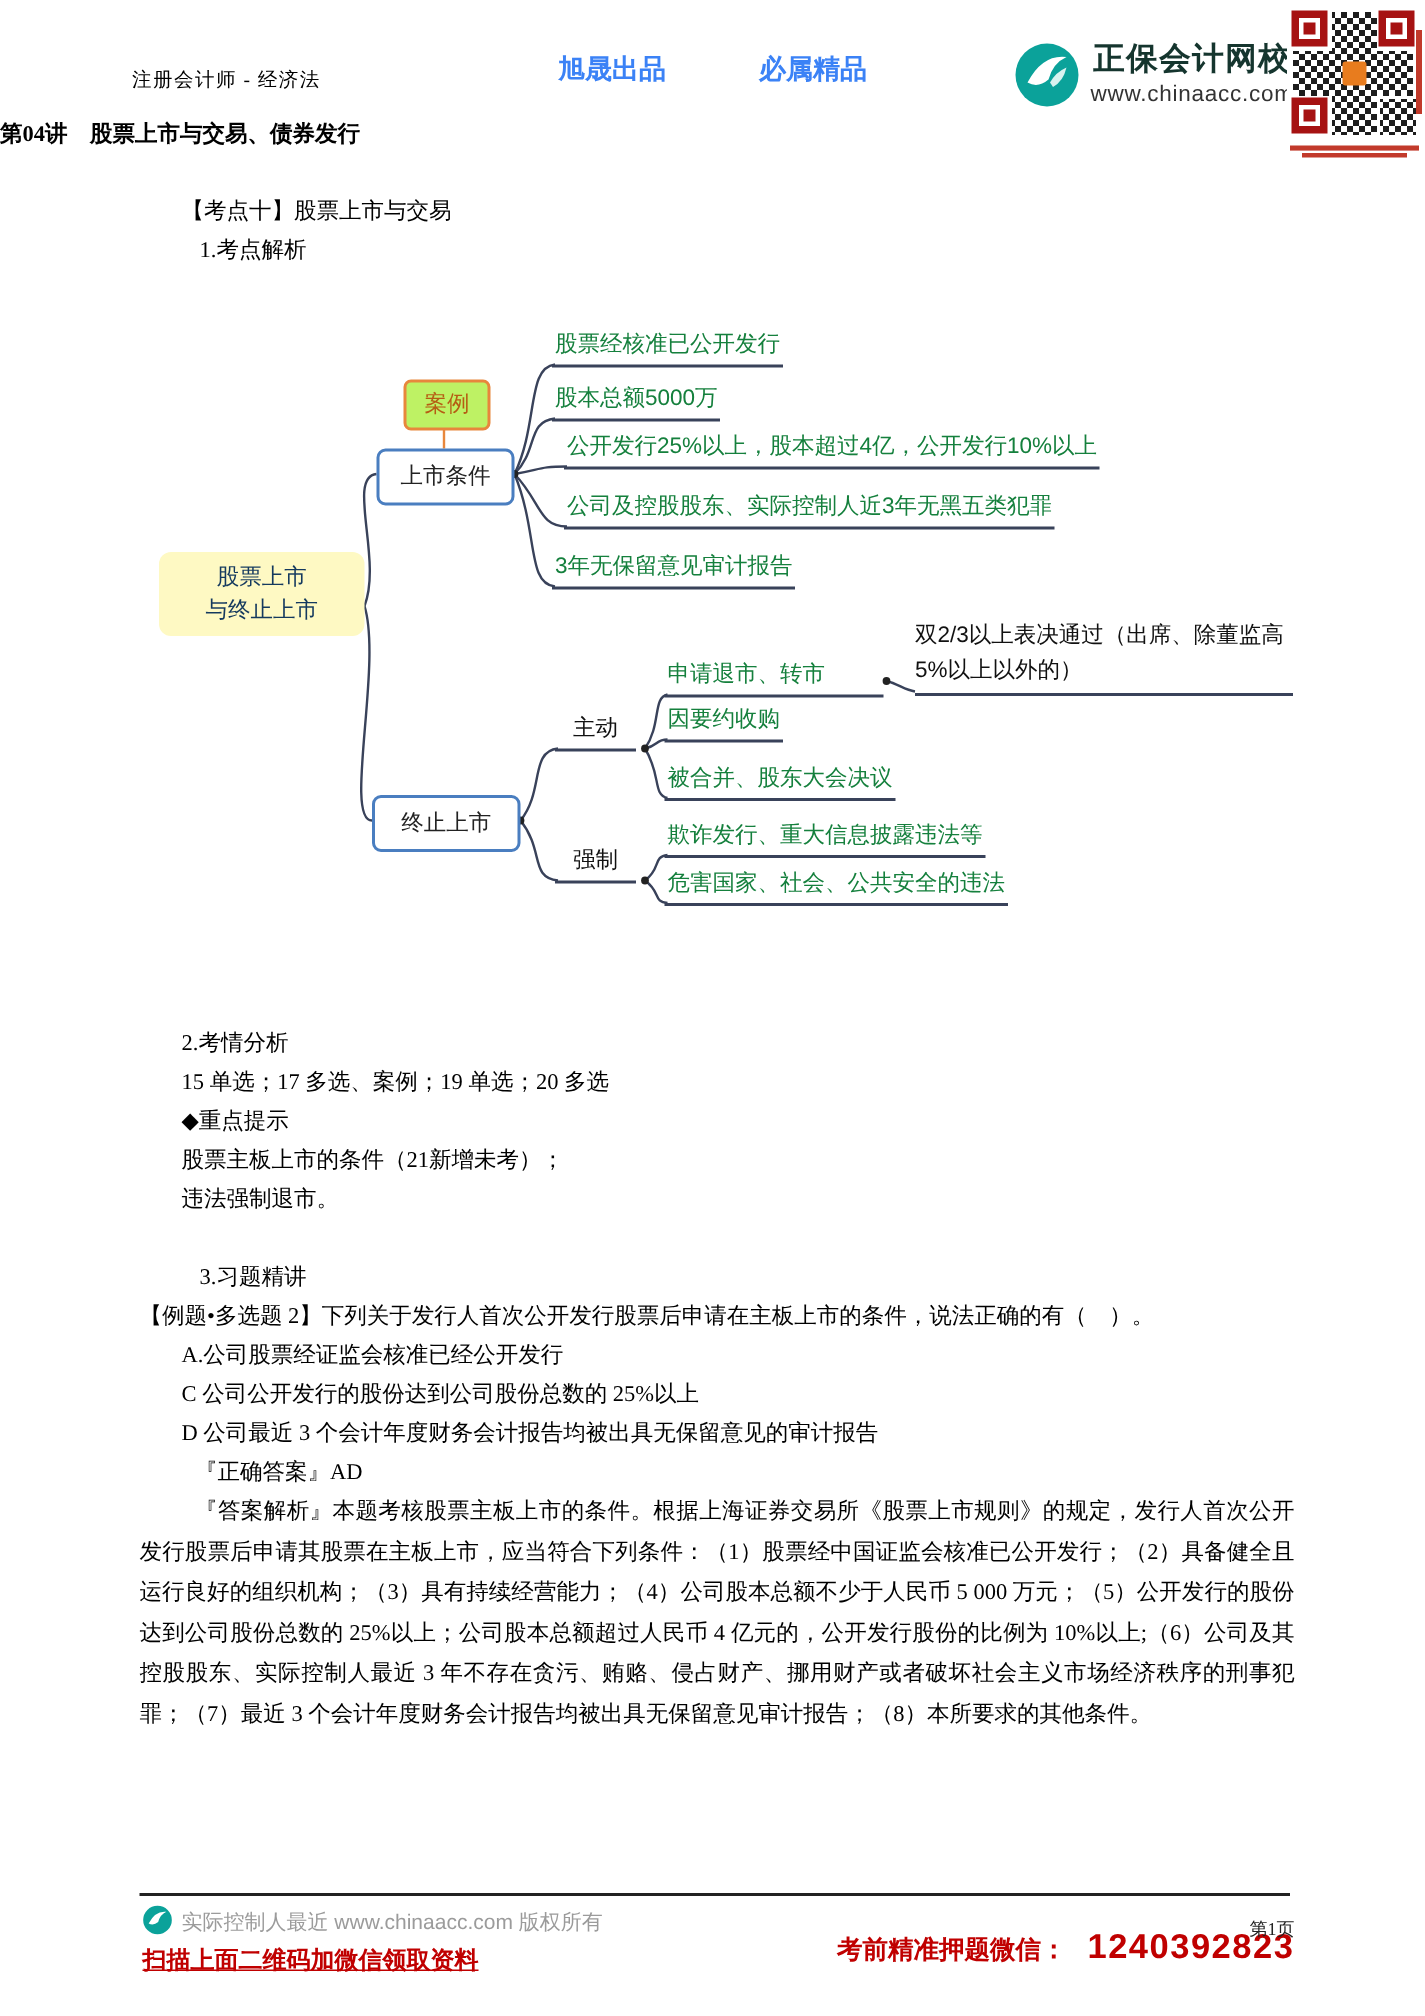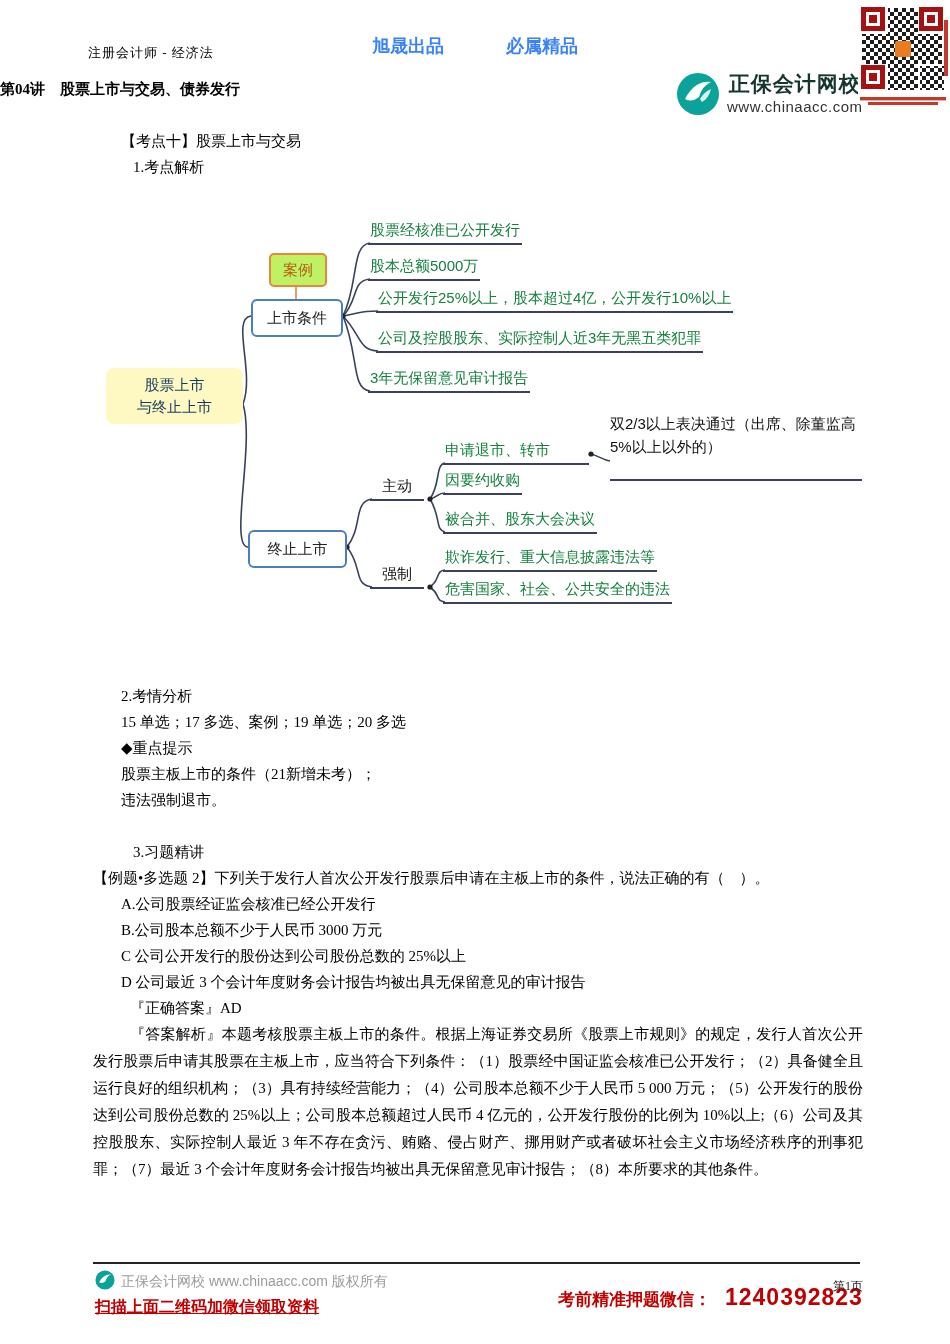--- a/index.html
+++ b/index.html
@@ -3,21 +3,21 @@
 <meta charset="utf-8">
 <style>
   html,body{margin:0;padding:0;background:#fff;}
   .page{position:relative;width:950px;height:1344px;background:#fff;overflow:hidden;
         font-family:"Liberation Serif","DejaVu Serif",serif;color:#000;}
 
   
   .course-label{position:absolute;left:88px;top:44px;font-size:13px;letter-spacing:1px;}
   .banner{position:absolute;left:372px;top:34px;display:flex;gap:62px;
           font-size:18px;font-weight:bold;color:#3b82f6;}
-  .brand{position:absolute;left:676px;top:28px;display:flex;align-items:flex-start;gap:7px;margin-top:44px;}
+  .brand{position:absolute;left:676px;top:28px;display:flex;align-items:flex-start;gap:7px;}
   .brand-text{display:flex;flex-direction:column;align-items:center;}
   .brand-name{font-family:"Liberation Sans","DejaVu Sans",sans-serif;font-size:21px;font-weight:bold;
               color:#15352e;letter-spacing:1px;line-height:24px;}
   .brand-url{font-family:"Liberation Sans","DejaVu Sans",sans-serif;font-size:15px;color:#333;
              letter-spacing:.5px;margin-top:2px;}
   .qr{position:absolute;right:2px;top:4px;width:90px;height:102px;}
   .lecture-title{position:absolute;left:0;top:80px;width:950px;
                  font-size:15px;font-weight:bold;}
 
   
@@ -42,21 +42,21 @@
           display:flex;align-items:center;justify-content:center;font-size:15px;color:#222;}
   .mm-listing{left:158px;top:94px;width:88px;height:34px;}
   .mm-delisting{left:155px;top:325px;width:95px;height:34px;}
   .mm-case{position:absolute;left:176px;top:48px;width:54px;height:30px;background:#bef264;
            border:2px solid #e8873c;border-radius:5px;color:#b65c13;display:flex;align-items:center;
            justify-content:center;font-size:15px;}
   .mm-item{position:absolute;line-height:20px;padding:0 2px 3px 2px;border-bottom:2px solid #39425a;
            font-size:15px;color:#15803d;white-space:nowrap;}
   .mm-label{position:absolute;line-height:20px;padding:0 12px 3px;border-bottom:2px solid #39425a;
             font-size:15px;color:#111;}
-  .mm-note{position:absolute;left:517px;top:207px;width:252px;line-height:23px;padding-bottom:21px;
+  .mm-note{position:absolute;left:517px;top:207px;width:252px;line-height:23px;padding-bottom:4px;
            border-bottom:2px solid #39425a;font-size:15px;color:#111;}
 
   
   .footer-line{position:absolute;left:93px;top:1262px;width:767px;border-top:2px solid #222;}
   .footer-brand{position:absolute;left:95px;top:1270px;display:flex;align-items:center;gap:6px;
                 color:#9b9b9b;font-size:14px;font-family:"Liberation Sans","DejaVu Sans",sans-serif;}
   .scan-tip{position:absolute;left:95px;top:1297px;color:#c00000;font-size:16px;font-weight:bold;
             text-decoration:underline;font-family:"Liberation Sans","DejaVu Sans",sans-serif;}
   .wechat{position:absolute;left:558px;top:1284px;color:#c00000;font-weight:bold;
           display:flex;align-items:baseline;gap:14px;font-family:"Liberation Sans","DejaVu Sans",sans-serif;}
@@ -181,37 +181,36 @@
 
     <p class="ind28 sec2">2.考情分析</p>
     <p class="ind28">15 单选；17 多选、案例；19 单选；20 多选</p>
     <p class="ind28">◆重点提示</p>
     <p class="ind28">股票主板上市的条件（21新增未考）；</p>
     <p class="ind28">违法强制退市。</p>
 
     <p class="ind40 sec3">3.习题精讲</p>
     <p>【例题•多选题 2】下列关于发行人首次公开发行股票后申请在主板上市的条件，说法正确的有（　）。</p>
     <p class="ind28">A.公司股票经证监会核准已经公开发行</p>
-    <p class="ind28">B.公司股本总额不少于人民币 3000 万元</p>
     <p class="ind28">C 公司公开发行的股份达到公司股份总数的 25%以上</p>
     <p class="ind28">D 公司最近 3 个会计年度财务会计报告均被出具无保留意见的审计报告</p>
     <p class="ind37">『正确答案』AD</p>
     <p class="analysis">『答案解析』本题考核股票主板上市的条件。根据上海证券交易所《股票上市规则》的规定，发行人首次公开发行股票后申请其股票在主板上市，应当符合下列条件：（1）股票经中国证监会核准已公开发行；（2）具备健全且运行良好的组织机构；（3）具有持续经营能力；（4）公司股本总额不少于人民币 5 000 万元；（5）公开发行的股份达到公司股份总数的 25%以上；公司股本总额超过人民币 4 亿元的，公开发行股份的比例为 10%以上;（6）公司及其控股股东、实际控制人最近 3 年不存在贪污、贿赂、侵占财产、挪用财产或者破坏社会主义市场经济秩序的刑事犯罪；（7）最近 3 个会计年度财务会计报告均被出具无保留意见审计报告；（8）本所要求的其他条件。</p>
   </main>
 
   <div class="footer-line"></div>
 
   <div class="footer-brand">
     <span>
       <svg width="20" height="20" viewBox="0 0 44 44">
         <circle cx="22" cy="22" r="21" fill="#0ba29a"></circle>
         <path d="M9 27 Q19 8 35 10 Q26 14 23 25 Q16 31 9 27 Z" fill="#ffffff"></path>
       </svg>
     </span>
-    <span>正保会计网校 www.chinaacc.com 版权所有</span>
+    <span>实际控制人最近 www.chinaacc.com 版权所有</span>
   </div>
 
   <div class="scan-tip">扫描上面二维码加微信领取资料</div>
 
   <div class="wechat">
     <span class="wechat-label">考前精准押题微信：</span>
     <span class="wechat-number">1240392823</span>
   </div>
 
   <div class="page-num">第1页</div>

